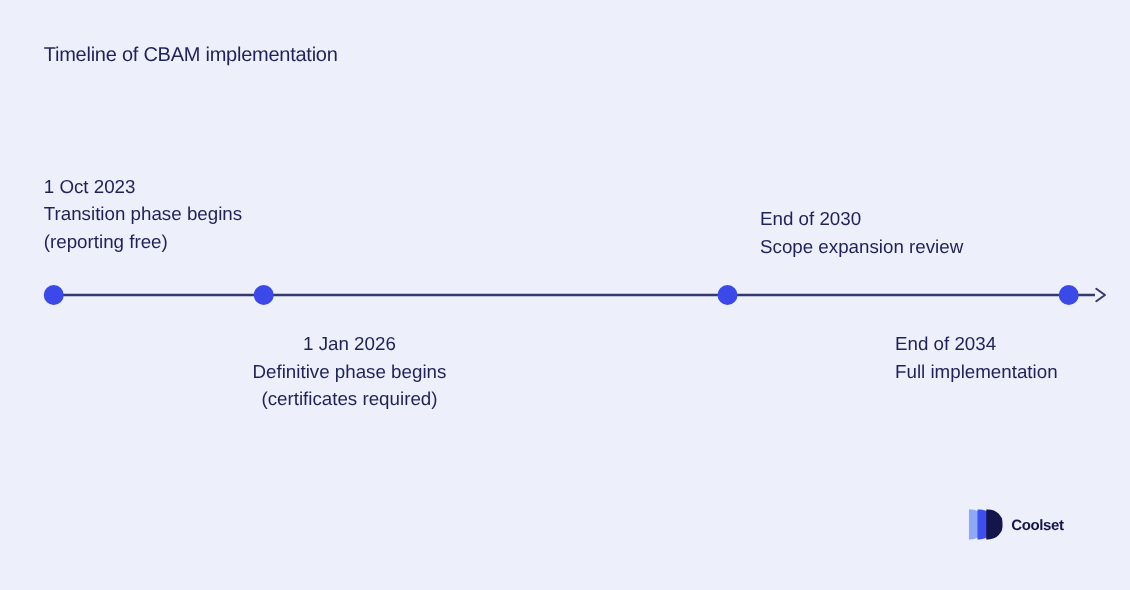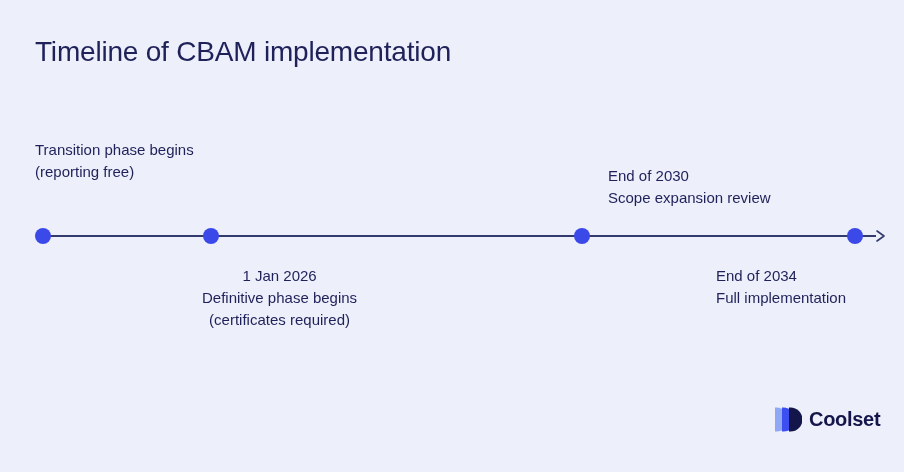--- a/index.html
+++ b/index.html
@@ -17,21 +17,21 @@
     position:relative;
     width:904px;
     height:472px;
     background:var(--background);
     overflow:hidden;
   }
   .title{
     position:absolute;
     left:35px;
     top:36px;
-    font-size:28px;
+    font-size:16px;
     font-weight:500;
     letter-spacing:-0.2px;
     color:var(--text);
   }
   .tl-line{
     position:absolute;
     left:43px;
     top:235px;
     width:833px;
     height:2px;
@@ -71,34 +71,35 @@
   .label-4{left:716px;top:265px;}
   .logo{
     position:absolute;
     left:775px;
     top:407px;
     display:flex;
     align-items:center;
     gap:7px;
   }
   .logo-text{
-    font-size:20px;
+    font-size:12px;
     font-weight:600;
     letter-spacing:-0.3px;
     color:#14164b;
   }
 </style>
 </head>
 <body>
 
 <div class="canvas">
 
   <h1 class="title">Timeline of CBAM implementation</h1>
 
   <div class="event-label label-1">
+    <span class="date">1 Oct 2023</span>
     <span class="desc">Transition phase begins</span>
     <span class="desc">(reporting free)</span>
   </div>
 
   <div class="event-label label-2">
     <span class="date">1 Jan 2026</span>
     <span class="desc">Definitive phase begins</span>
     <span class="desc">(certificates required)</span>
   </div>
 

